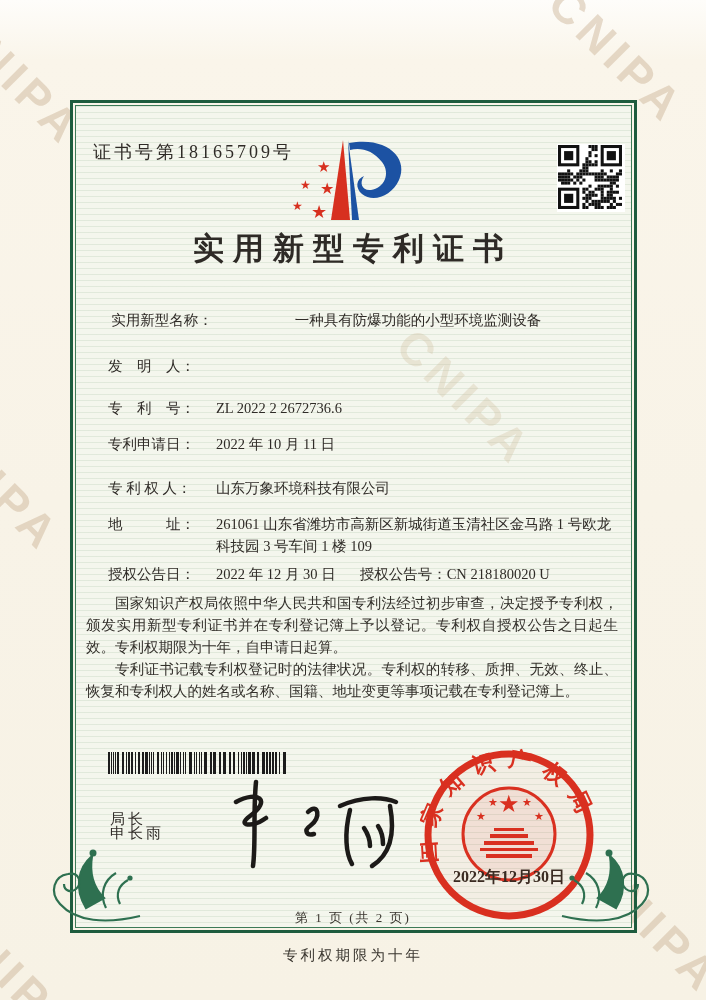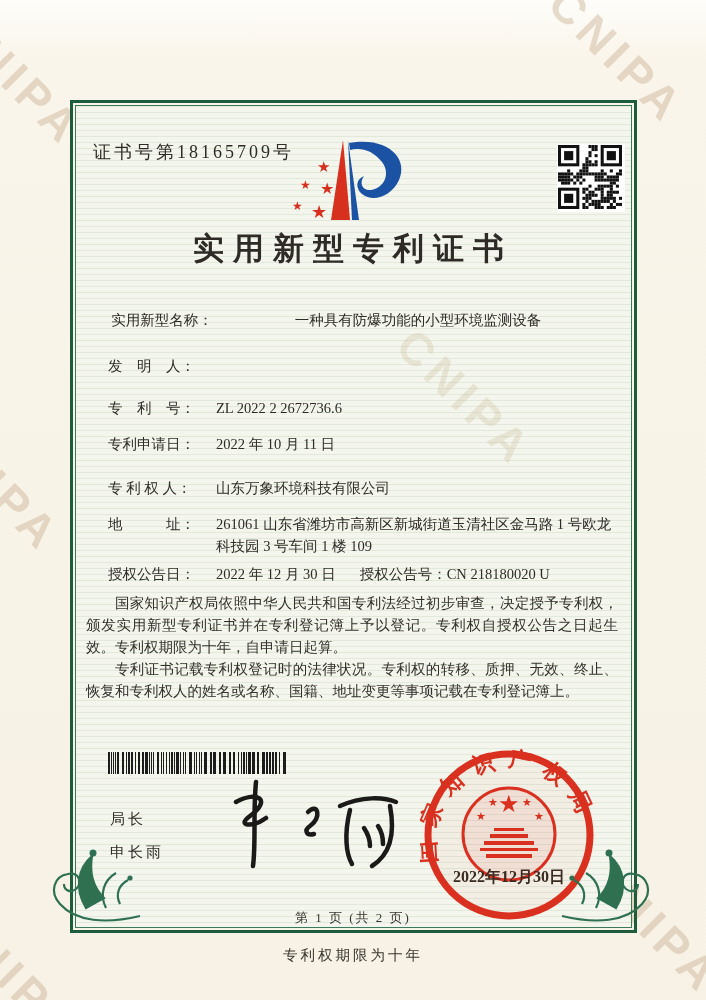--- a/index.html
+++ b/index.html
@@ -34,21 +34,21 @@
   }
   .field-row{position:absolute;left:108px;width:512px;display:flex;font-size:14.5px;color:#2f2b27;line-height:1.5;}
   .field-label{flex:0 0 108px;white-space:pre;}
   .field-value{flex:1;}
   .pair2{margin-left:24px;display:flex;}
   .pair2 .field-label{flex:0 0 auto;}
   .paras{position:absolute;left:86px;top:592px;width:532px;font-size:14.5px;line-height:1.52;color:#33302b;text-align:justify;}
   .paras p{margin:0;text-indent:2em;}
   .barcode{position:absolute;left:108px;top:752px;width:180px;height:22px;}
   .signoff-title{position:absolute;left:110px;top:810px;font-size:15px;letter-spacing:3px;color:#2f2b27;}
-  .signoff-name{position:absolute;left:110px;top:843px;font-size:15px;letter-spacing:3px;color:#2f2b27;}
+  .signoff-name{position:absolute;left:110px;top:824px;font-size:15px;letter-spacing:3px;color:#2f2b27;}
   .signature{position:absolute;left:222px;top:772px;width:185px;height:102px;}
   .seal{position:absolute;left:420px;top:746px;width:178px;height:178px;}
   .page-note{position:absolute;left:0;right:0;top:909px;text-align:center;font-size:13px;letter-spacing:2px;color:#3a362f;}
   .footer-note{position:absolute;left:0;right:0;top:946px;text-align:center;font-size:14.5px;letter-spacing:3px;color:#3a362f;}
   .flourish{position:absolute;width:102px;height:98px;}
   .flourish.bl{left:44px;top:838px;}
   .flourish.br{left:556px;top:838px;transform:scaleX(-1);}
 </style>
 </head>
 <body>

